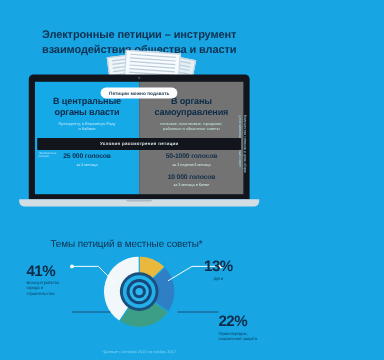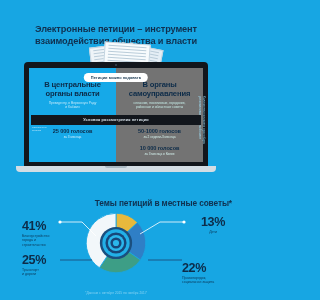--- a/index.html
+++ b/index.html
@@ -88,33 +88,33 @@
   }
 
   
   #logo { position:absolute; left:32px; top:115px; width:18px; }
   #logo .lg-ic { width:9px; height:9px; border:1.1px solid #bfe6fa; border-radius:50%; margin-bottom:1.5px; }
   #logo .lg-tx { font-size:2.4px; line-height:3px; color:#bfe6fa; white-space:pre-line; }
 
   
   #chart { position:absolute; left:0; top:196px; width:232px; height:104px; }
   #chtitle {
-    text-align:right; font-size:8.3px; font-weight:bold; color:#10304f;
-    letter-spacing:-0.1px; padding-top:2px;
+    text-align:left; font-size:8.3px; font-weight:normal; color:#10304f;
+    letter-spacing:-0.1px; padding-top:2px;margin-left:42px;
   }
   #donutwrap { position:absolute; left:85px; top:16px; width:62px; height:62px; }
 
   .lbl { position:absolute; }
   .pct { font-size:12.6px; font-weight:bold; color:#0d2c49; line-height:13px; letter-spacing:-0.4px; }
   .ltxt { font-size:3.5px; line-height:4.4px; color:#0b3b5c; white-space:pre-line; margin-top:1px; }
   .lbl.right { text-align:left; }
   .lbl.left  { text-align:left; }
 
   #l41 { left:22px; top:24px; }
-  #l13 { left:201px; top:20px;text-align:center; }
+  #l13 { left:170px; top:20px;text-align:center; }
   #l25 { left:22px; top:58px; }
   #l22 { left:182px; top:66px; }
 
   #footnote {
     position:absolute; left:0; right:0; bottom:5px; text-align:center;
     font-size:3.1px; color:#8fd6f4; letter-spacing:0.1px;
   }
 
   svg { display:block; overflow:visible; }
 </style>
@@ -247,25 +247,20 @@
     <div class="ltxt">Благоустройство
 города и
 строительство</div>
   </div>
 
   <div class="lbl right" id="l13">
     <div class="pct">13%</div>
     <div class="ltxt">Дети</div>
   </div>
 
-  <div class="lbl left" id="l25">
-    <div class="pct">25%</div>
-    <div class="ltxt">Транспорт
-и дороги</div>
-  </div>
 
   <div class="lbl right" id="l22">
     <div class="pct">22%</div>
     <div class="ltxt">Правопорядок,
 социальная защита</div>
   </div>
 
   <div id="footnote">*Данные с октября 2015 по ноябрь 2017</div>
 </div>
 

